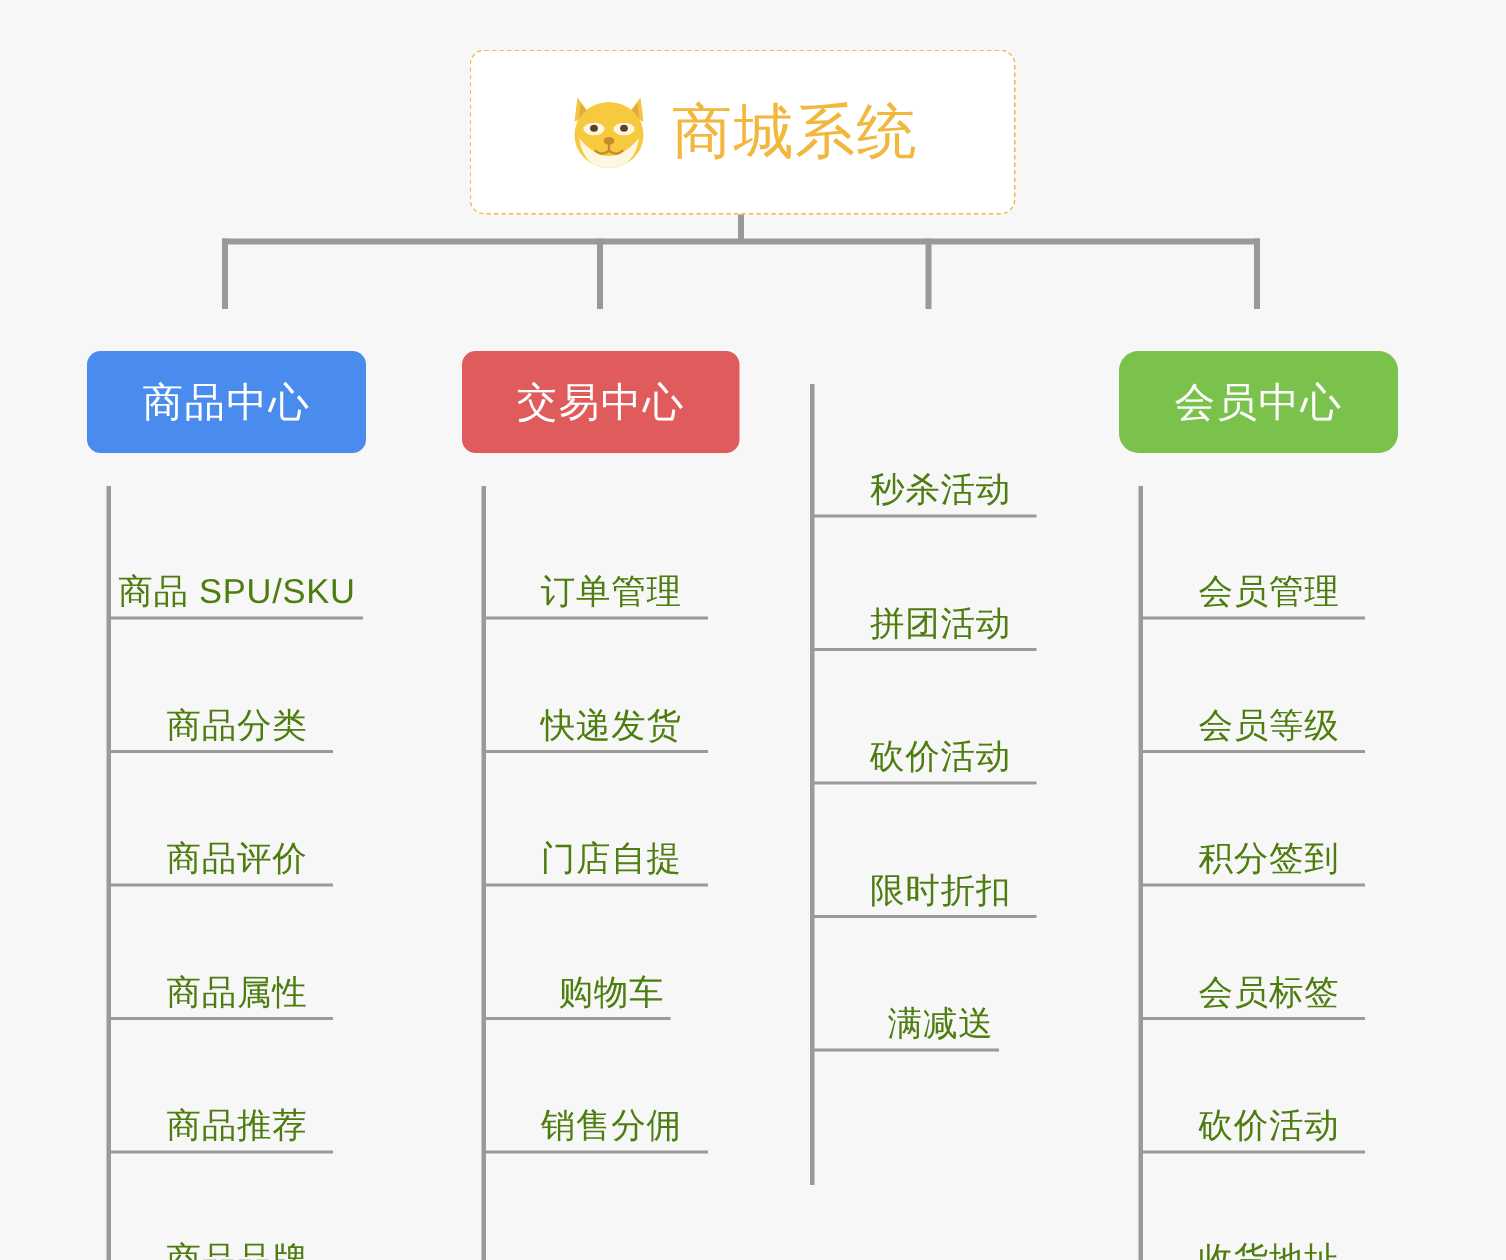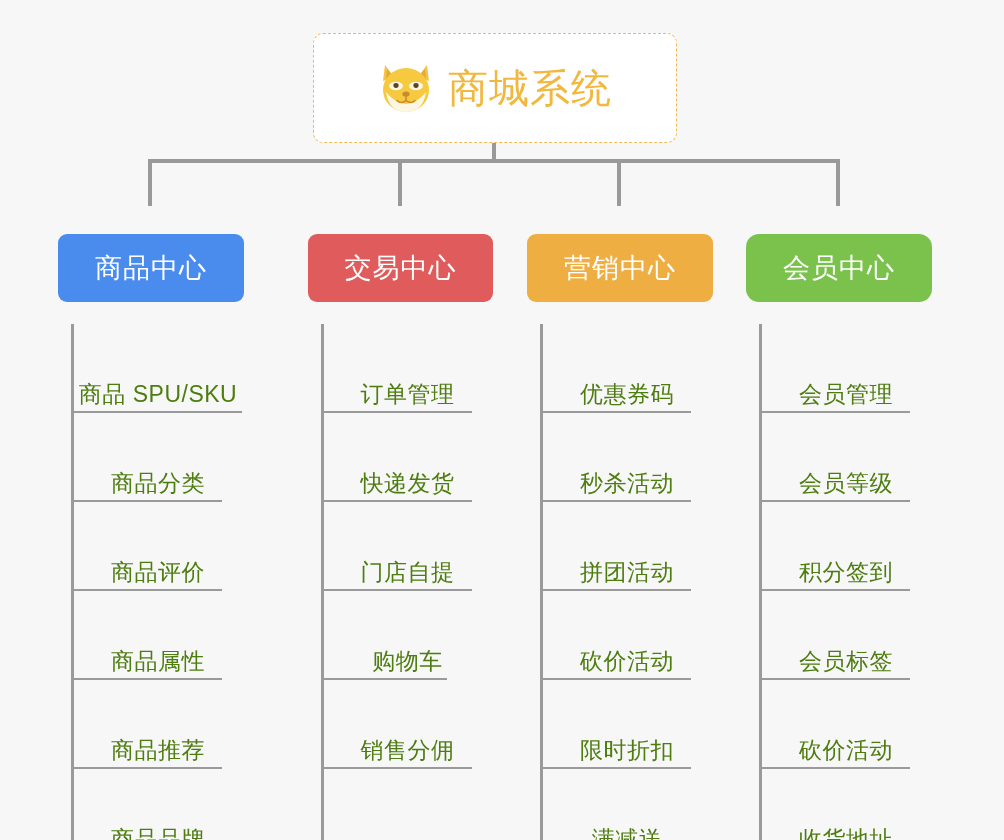--- a/index.html
+++ b/index.html
@@ -246,29 +246,22 @@
         <span class="leaf-rule"></span>
       </div>
       <div class="leaf-item" data-w="m">
         <span class="leaf-label">销售分佣</span>
         <span class="leaf-rule"></span>
       </div>
     </div>
   </div>
 
   <div class="column col2">
-    <div class="cat-header orange">
-      <span>营销中心</span>
-    </div>
     <div class="leaf-list">
       <div class="leaf-spine" style="height:534px"></div>
-      <div class="leaf-item" data-w="m">
-        <span class="leaf-label">优惠券码</span>
-        <span class="leaf-rule"></span>
-      </div>
       <div class="leaf-item" data-w="m">
         <span class="leaf-label">秒杀活动</span>
         <span class="leaf-rule"></span>
       </div>
       <div class="leaf-item" data-w="m">
         <span class="leaf-label">拼团活动</span>
         <span class="leaf-rule"></span>
       </div>
       <div class="leaf-item" data-w="m">
         <span class="leaf-label">砍价活动</span>

